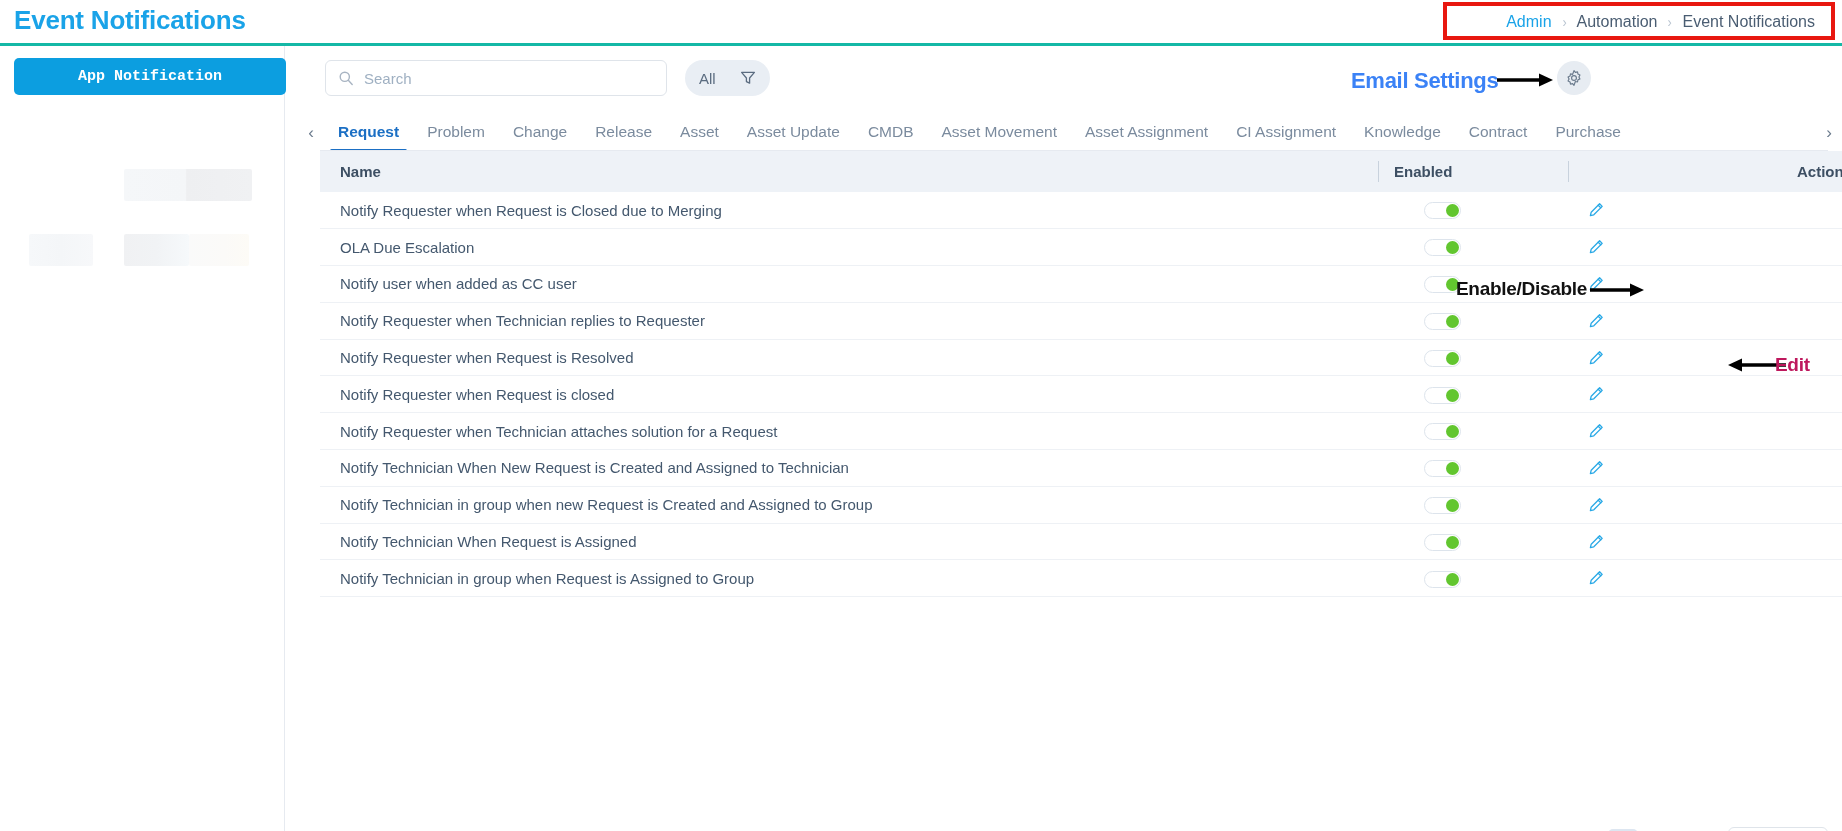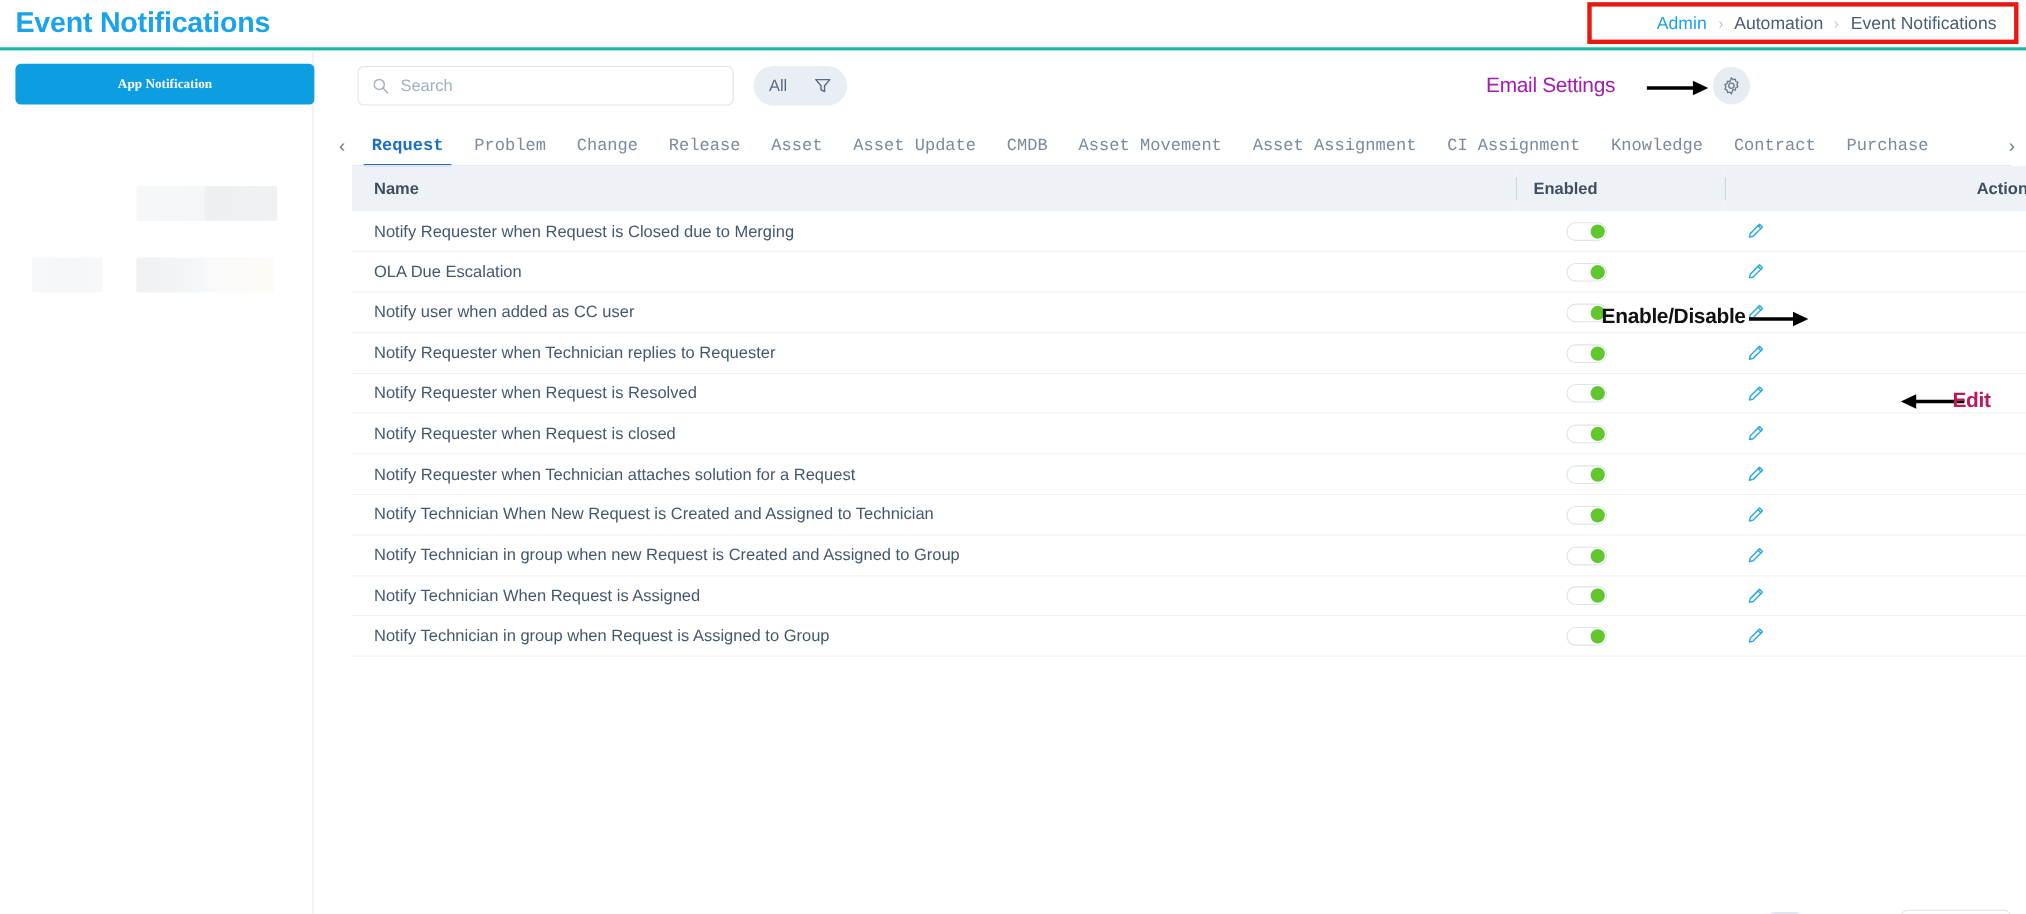--- a/index.html
+++ b/index.html
@@ -46,24 +46,24 @@
     position: absolute; left: 0; top: 46px;
     width: 285px; height: 785px;
     background: #fff;
     border-right: 1px solid #e6eaf0;
   }
   .app-notification-btn {
     position: absolute; left: 14px; top: 12px;
     width: 272px; height: 37px;
     background: #0c9ee0;
     border-radius: 5px 5px 5px 5px;
-    color: #fff; font-size: 12px; font-weight: 600;
+    color: #fff; font-size: 15px; font-weight: 600;
     display: flex; align-items: center; justify-content: center;
     border: none; cursor: pointer;
-    font-family: Liberation Serif, serif;
+    font-family: Liberation Mono, monospace;
   }
   .skeleton { position: absolute; background: #f3f5f7; border-radius: 2px; }
   .sk1 { left: 124px; top: 123px; width: 128px; height: 32px;
          background: linear-gradient(90deg,#f5f7f9 0%,#f4f6f8 48%,#eeeff1 49%,#f0f1f3 100%); }
   .sk2 { left: 29px;  top: 188px; width: 64px;  height: 32px;
          background: linear-gradient(90deg,#f6f8fa 0%,#f4f6f8 50%,#f7f8fa 100%); }
   .sk3 { left: 124px; top: 188px; width: 65px;  height: 32px;
          background: linear-gradient(90deg,#f0f1f3 0%,#f1f3f5 50%,#f6f9fb 100%); }
   .sk4 { left: 189px; top: 188px; width: 60px;  height: 32px;
          background: linear-gradient(90deg,#fafafa 0%,#fbfaf8 60%,#fdfbf6 100%); }
@@ -92,21 +92,21 @@
     height: 36px; min-width: 66px;
     background: #e9eef4; border-radius: 18px;
     display: flex; align-items: center; justify-content: center; gap: 24px;
     padding: 0 14px; cursor: pointer; border: none;
   }
   .filter-label { font-size: 15px; color: #5b6c80; }
   .funnel-icon { width: 16px; height: 16px; color: #5b6c80; }
 
   .email-settings-label {
     position: absolute; left: 1026px; top: 8px;
-    font-size: 19px; font-weight: 400; color: #a21caf; letter-spacing: -0.3px;
+    font-size: 22px; font-weight: 700; color: #3b82f6; letter-spacing: -0.3px;
     white-space: nowrap;
   }
   .arrow-email { position: absolute; left: 1172px; top: 12px; width: 56px; height: 16px; }
   .gear-btn {
     position: absolute; left: 1232px; top: 1px;
     width: 34px; height: 34px; border-radius: 50%;
     background: #e7ecf2; border: none; cursor: pointer;
     display: flex; align-items: center; justify-content: center;
   }
   .gear-icon { width: 18px; height: 18px; color: #6b7b8d; }
@@ -119,21 +119,21 @@
   .tab-arrow {
     width: 26px; height: 38px; display: flex; align-items: center; justify-content: center;
     color: #6b7b8d; cursor: pointer; flex: 0 0 26px; background: none; border: none;
     font-size: 17px;
   }
   .tab-arrow.left { margin-left: 12px; }
   .tabs-scroll { display: flex; align-items: flex-end; flex: 1; gap: 0; overflow: hidden; }
   .tab {
     padding: 0 14px 11px 14px; font-size: 15.5px; color: #7b8b9e;
     cursor: pointer; white-space: nowrap; position: relative; background: none; border: none;
-    font-family: Liberation Mono, monospace;
+    font-family: Liberation Sans, sans-serif;
   }
   .tab.active { color: #1b6fc4; font-weight: 700; }
   .tab.active::after {
     content: ""; position: absolute; left: 6px; right: 6px; bottom: 0;
     height: 3px; background: #1b6fc4; border-radius: 2px;
   }
   .tabs-underline {
     position: absolute; left: 34px; top: 104px; width: 1508px; height: 1px; background: #e6eaf0;
   }
 

